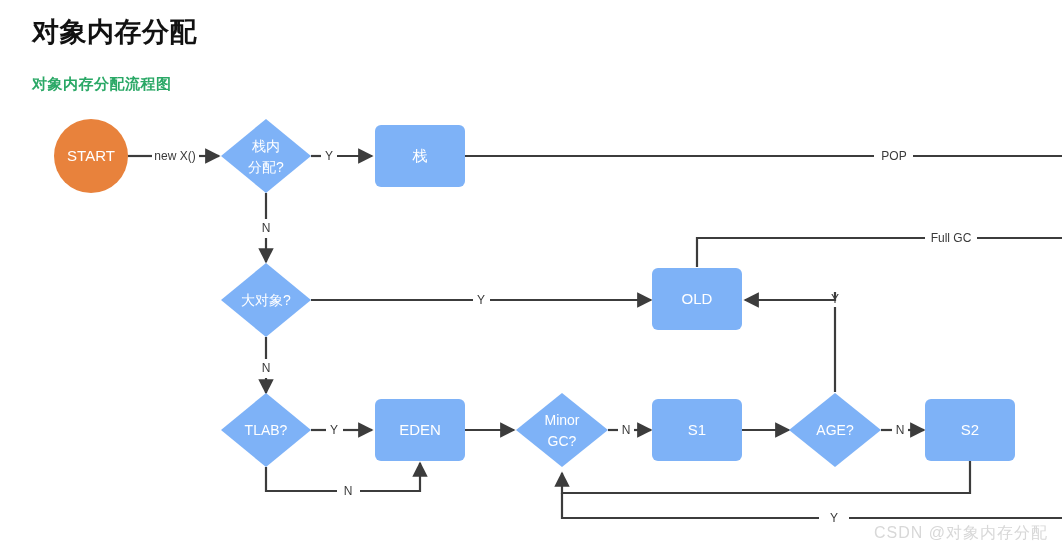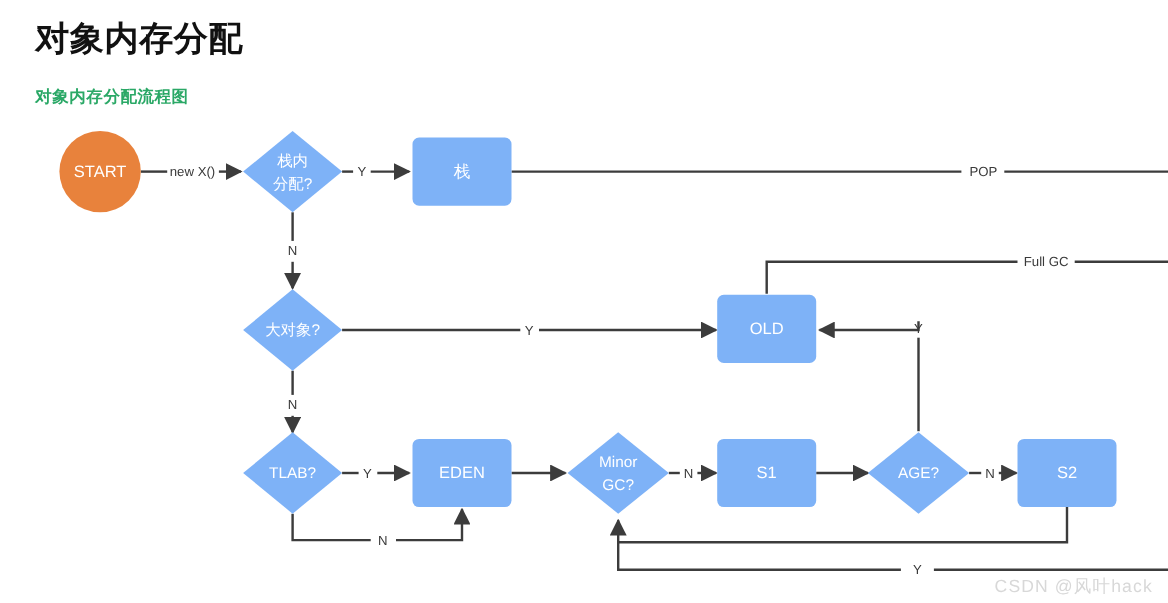--- a/index.html
+++ b/index.html
@@ -7,21 +7,21 @@
     width:1062px;height:548px;
     background:#ffffff;
     font-family:"Liberation Sans","DejaVu Sans",sans-serif;
     overflow:hidden;
     position:relative;
   }
   #stage{position:absolute;left:0;top:0;width:1062px;height:548px;}
 
   .header{position:absolute;left:32px;top:18px;}
   .title{
-    font-size:31px;font-weight:bold;color:#111111;
+    font-size:27px;font-weight:bold;color:#111111;
     letter-spacing:0.5px;line-height:1.1;
   }
   .subtitle{
     font-size:15px;font-weight:bold;color:#2aa866;
     margin-top:27px;letter-spacing:0.5px;
   }
 
   svg.flow{position:absolute;left:0;top:0;width:1062px;height:548px;}
 
   .node-text{
@@ -176,14 +176,14 @@
       <text class="node-text small" x="835" y="431">AGE?</text>
     </g>
 
     <g>
       <rect x="925" y="399" width="90" height="62" rx="6" ry="6" fill="#7eb2f7"></rect>
       <text class="node-text" x="970" y="431">S2</text>
     </g>
 
   </svg>
 
-  <div class="watermark">CSDN @风叶hack</div>
+  <div class="watermark">CSDN @对象内存分配</div>
 </div>
 
 </body></html>

